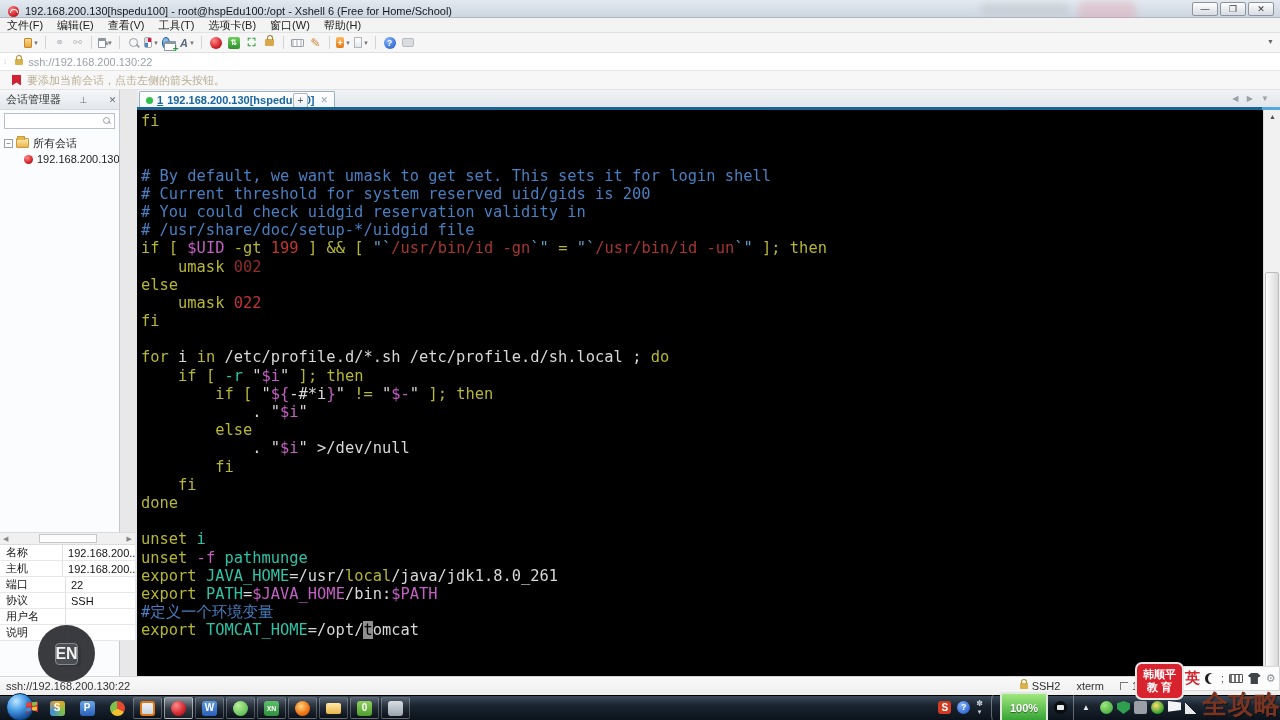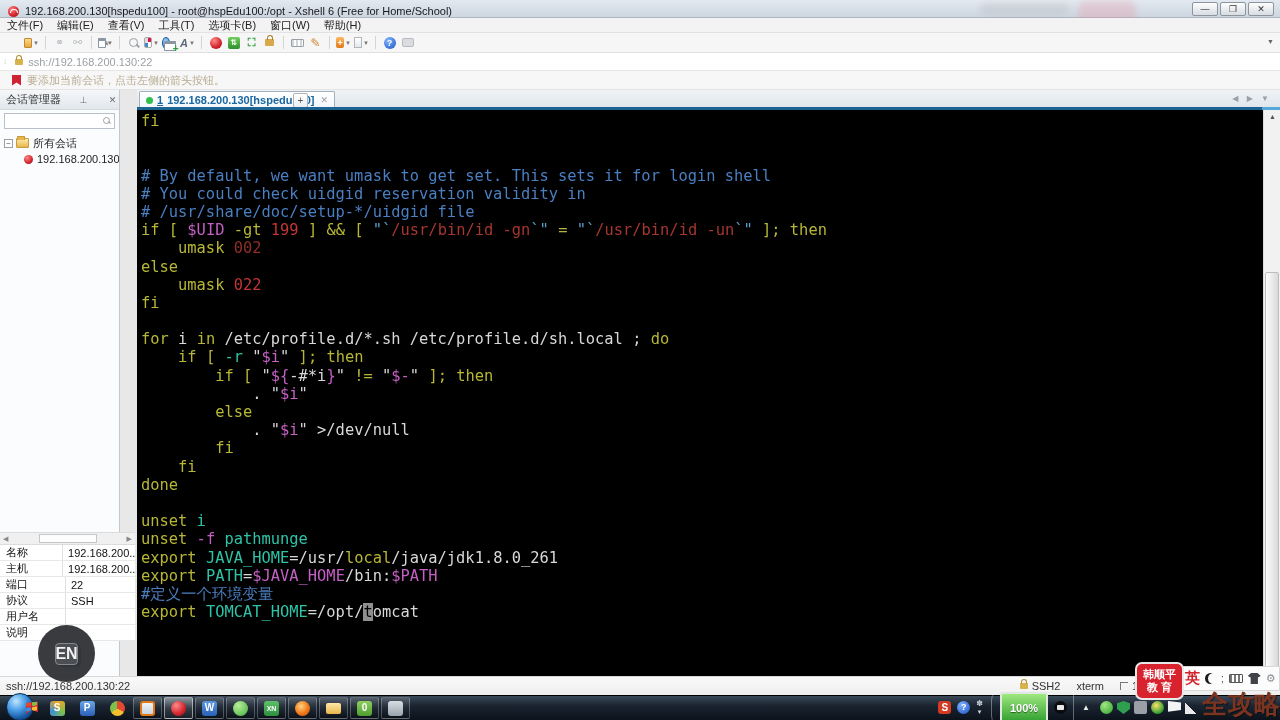--- a/index.html
+++ b/index.html
@@ -361,20 +361,21 @@
       <div class="tab-ctrl">◀ ▶ ▼</div>
       <div class="strip"></div>
       <div class="strip-cap"></div>
     </div>
     <div class="termrow">
       <div class="terminal" id="terminal">
           <div class="term-line"><span class="seg-kw">fi</span></div>
           <div class="term-line"></div>
           <div class="term-line"></div>
           <div class="term-line"><span class="seg-com"># By default, we want umask to get set. This sets it for login shell</span></div>
+          <div class="term-line"><span class="seg-com"># Current threshold for system reserved uid/gids is 200</span></div>
           <div class="term-line"><span class="seg-com"># You could check uidgid reservation validity in</span></div>
           <div class="term-line"><span class="seg-com"># /usr/share/doc/setup-*/uidgid file</span></div>
           <div class="term-line"><span class="seg-kw">if [ </span><span class="seg-var">$UID</span><span class="seg-def"> </span><span class="seg-kw">-gt</span><span class="seg-def"> </span><span class="seg-num">199</span><span class="seg-kw"> ] &amp;&amp; [ </span><span class="seg-q">"`</span><span class="seg-str">/usr/bin/id -gn</span><span class="seg-q">`"</span><span class="seg-def"> </span><span class="seg-kw">=</span><span class="seg-def"> </span><span class="seg-q">"`</span><span class="seg-str">/usr/bin/id -un</span><span class="seg-q">`"</span><span class="seg-kw"> ]; then</span></div>
           <div class="term-line"><span class="seg-kw">    umask </span><span class="seg-num2">002</span></div>
           <div class="term-line"><span class="seg-kw">else</span></div>
           <div class="term-line"><span class="seg-kw">    umask </span><span class="seg-num">022</span></div>
           <div class="term-line"><span class="seg-kw">fi</span></div>
           <div class="term-line"></div>
           <div class="term-line"><span class="seg-kw">for</span><span class="seg-def"> i </span><span class="seg-kw">in</span><span class="seg-def"> /etc/profile.d/*.sh /etc/profile.d/sh.local ; </span><span class="seg-kw">do</span></div>
           <div class="term-line"><span class="seg-def">    </span><span class="seg-kw">if [ </span><span class="seg-id">-r</span><span class="seg-def"> "</span><span class="seg-var">$i</span><span class="seg-def">"</span><span class="seg-kw"> ]; then</span></div>

